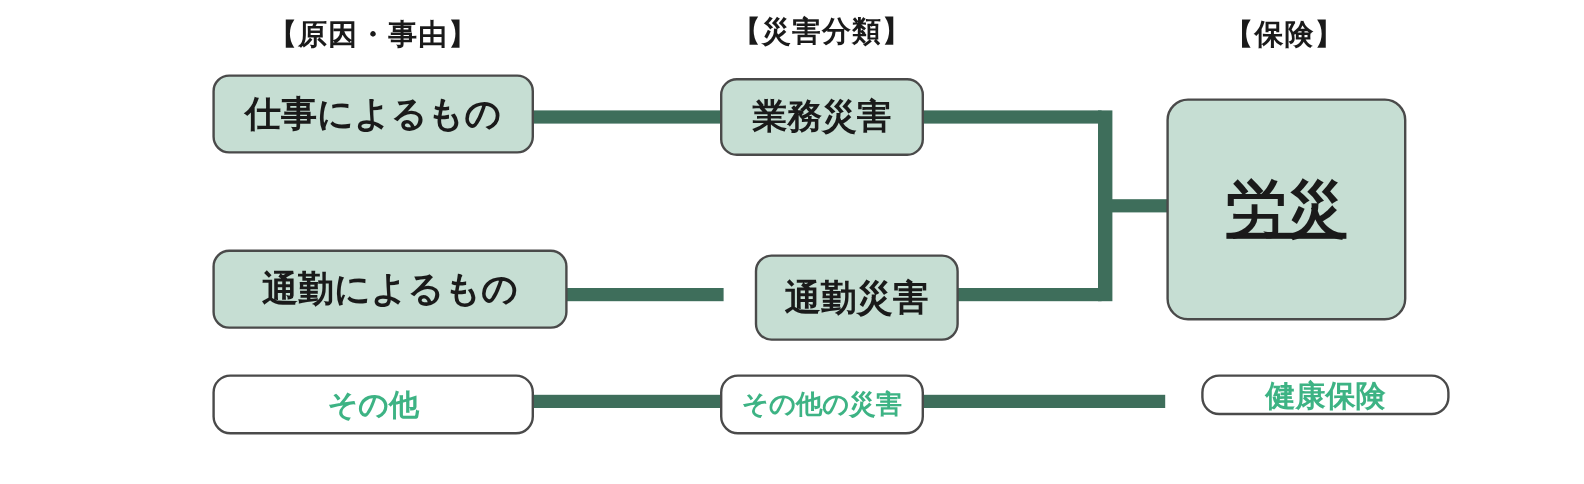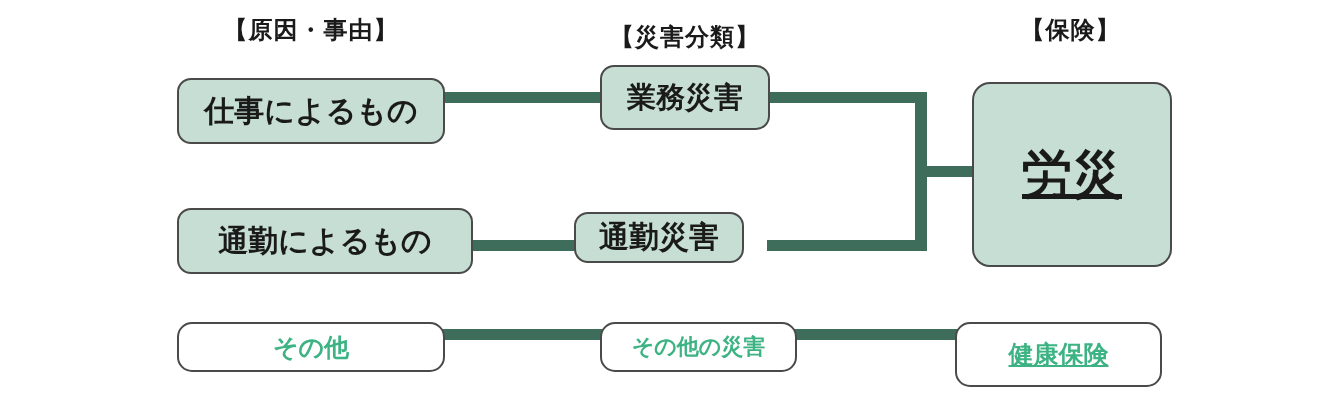--- a/index.html
+++ b/index.html
@@ -37,59 +37,58 @@
     justify-content: center;
     font-weight: bold;
     color: var(--text, #1a1a1a);
     z-index: 2;
     white-space: nowrap;
   }
   .box.white {
     background: #ffffff;
     color: var(--green-text, #3db384);
     border-radius: 15px;
-    margin-top: 10px;
   }
   .box.big {
     border-radius: 18px;
     text-align: center;
     line-height: 1.15;
   }
   .line {
     position: absolute;
     background: var(--connector, #3e6e5b);
     z-index: 1;
   }
 </style>
 </head>
 <body>
 
 <div class="canvas">
 
   <div class="col-header" style="left:177px; top:15px; width:268px;">【原因・事由】</div>
-  <div class="col-header" style="left:600px; top:22px; width:170px;">【災害分類】</div>
+  <div class="col-header" style="left:600px; top:12px; width:170px;">【災害分類】</div>
   <div class="col-header" style="left:967px; top:15px; width:207px;">【保険】</div>
 
   <div class="line" style="left:443px; top:92px; width:160px; height:11px;"></div>
   <div class="line" style="left:767px; top:92px; width:151px; height:11px;"></div>
   <div class="line" style="left:443px; top:240px; width:160px; height:11px;"></div>
   <div class="line" style="left:767px; top:240px; width:151px; height:11px;"></div>
   <div class="line" style="left:915px; top:92px; width:12px; height:159px;"></div>
   <div class="line" style="left:925px; top:166px; width:50px; height:11px;"></div>
   <div class="line" style="left:443px; top:329px; width:160px; height:11px;"></div>
   <div class="line" style="left:767px; top:329px; width:204px; height:11px;"></div>
 
-  <div class="box" style="left:177px; top:78px; width:268px; height:66px; font-size:30px;">仕事によるもの</div>
+  <div class="box" style="left:177px; top:62px; width:268px; height:66px; font-size:30px;">仕事によるもの</div>
   <div class="box" style="left:177px; top:208px; width:296px; height:66px; font-size:30px;">通勤によるもの</div>
   <div class="box white" style="left:177px; top:312px; width:268px; height:50px; font-size:25px;">その他</div>
 
   <div class="box" style="left:600px; top:65px; width:170px; height:65px; font-size:29px;">業務災害</div>
-  <div class="box" style="left:574px; top:212px; width:170px; height:51px; font-size:30px;text-align:center;">通勤災害</div>
-  <div class="box white" style="left:600px; top:312px; width:197px; height:50px; font-size:22px;">その他の災害</div>
+  <div class="box" style="left:629px; top:212px; width:170px; height:72px; font-size:30px;text-align:center;">通勤災害</div>
+  <div class="box white" style="left:600px; top:312px; width:170px; height:50px; font-size:22px;">その他の災害</div>
 
   <div class="box big" style="left:972px; top:82px; width:200px; height:185px; font-size:50px;text-decoration:underline;">
     <div>
       <div>労災</div>
     </div>
   </div>
-  <div class="box white" style="left:955px; top:312px; width:207px; height:65px; font-size:25px;text-decoration:underline;">健康保険</div>
+  <div class="box white" style="left:1001px; top:312px; width:207px; height:34px; font-size:25px;">健康保険</div>
 
 </div>
 
 </body></html>

